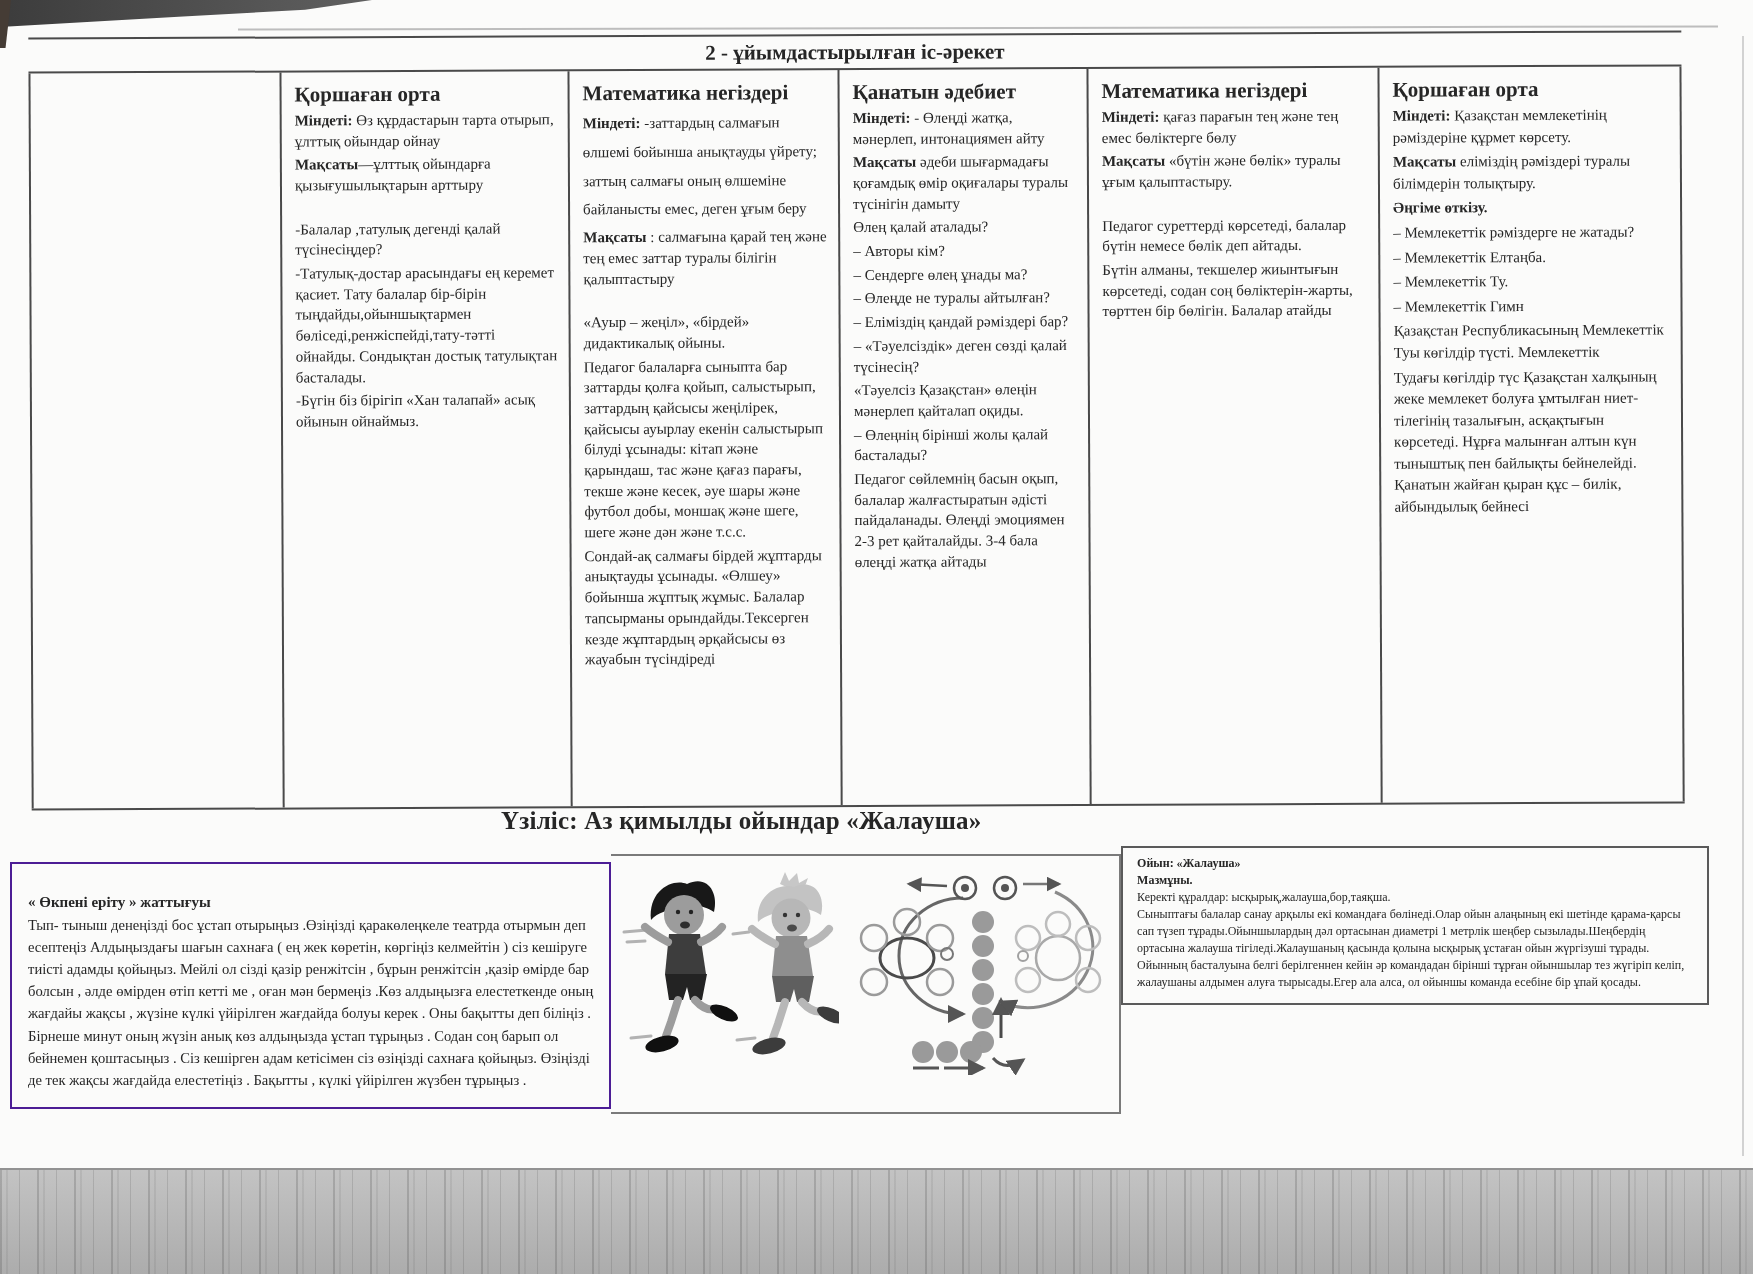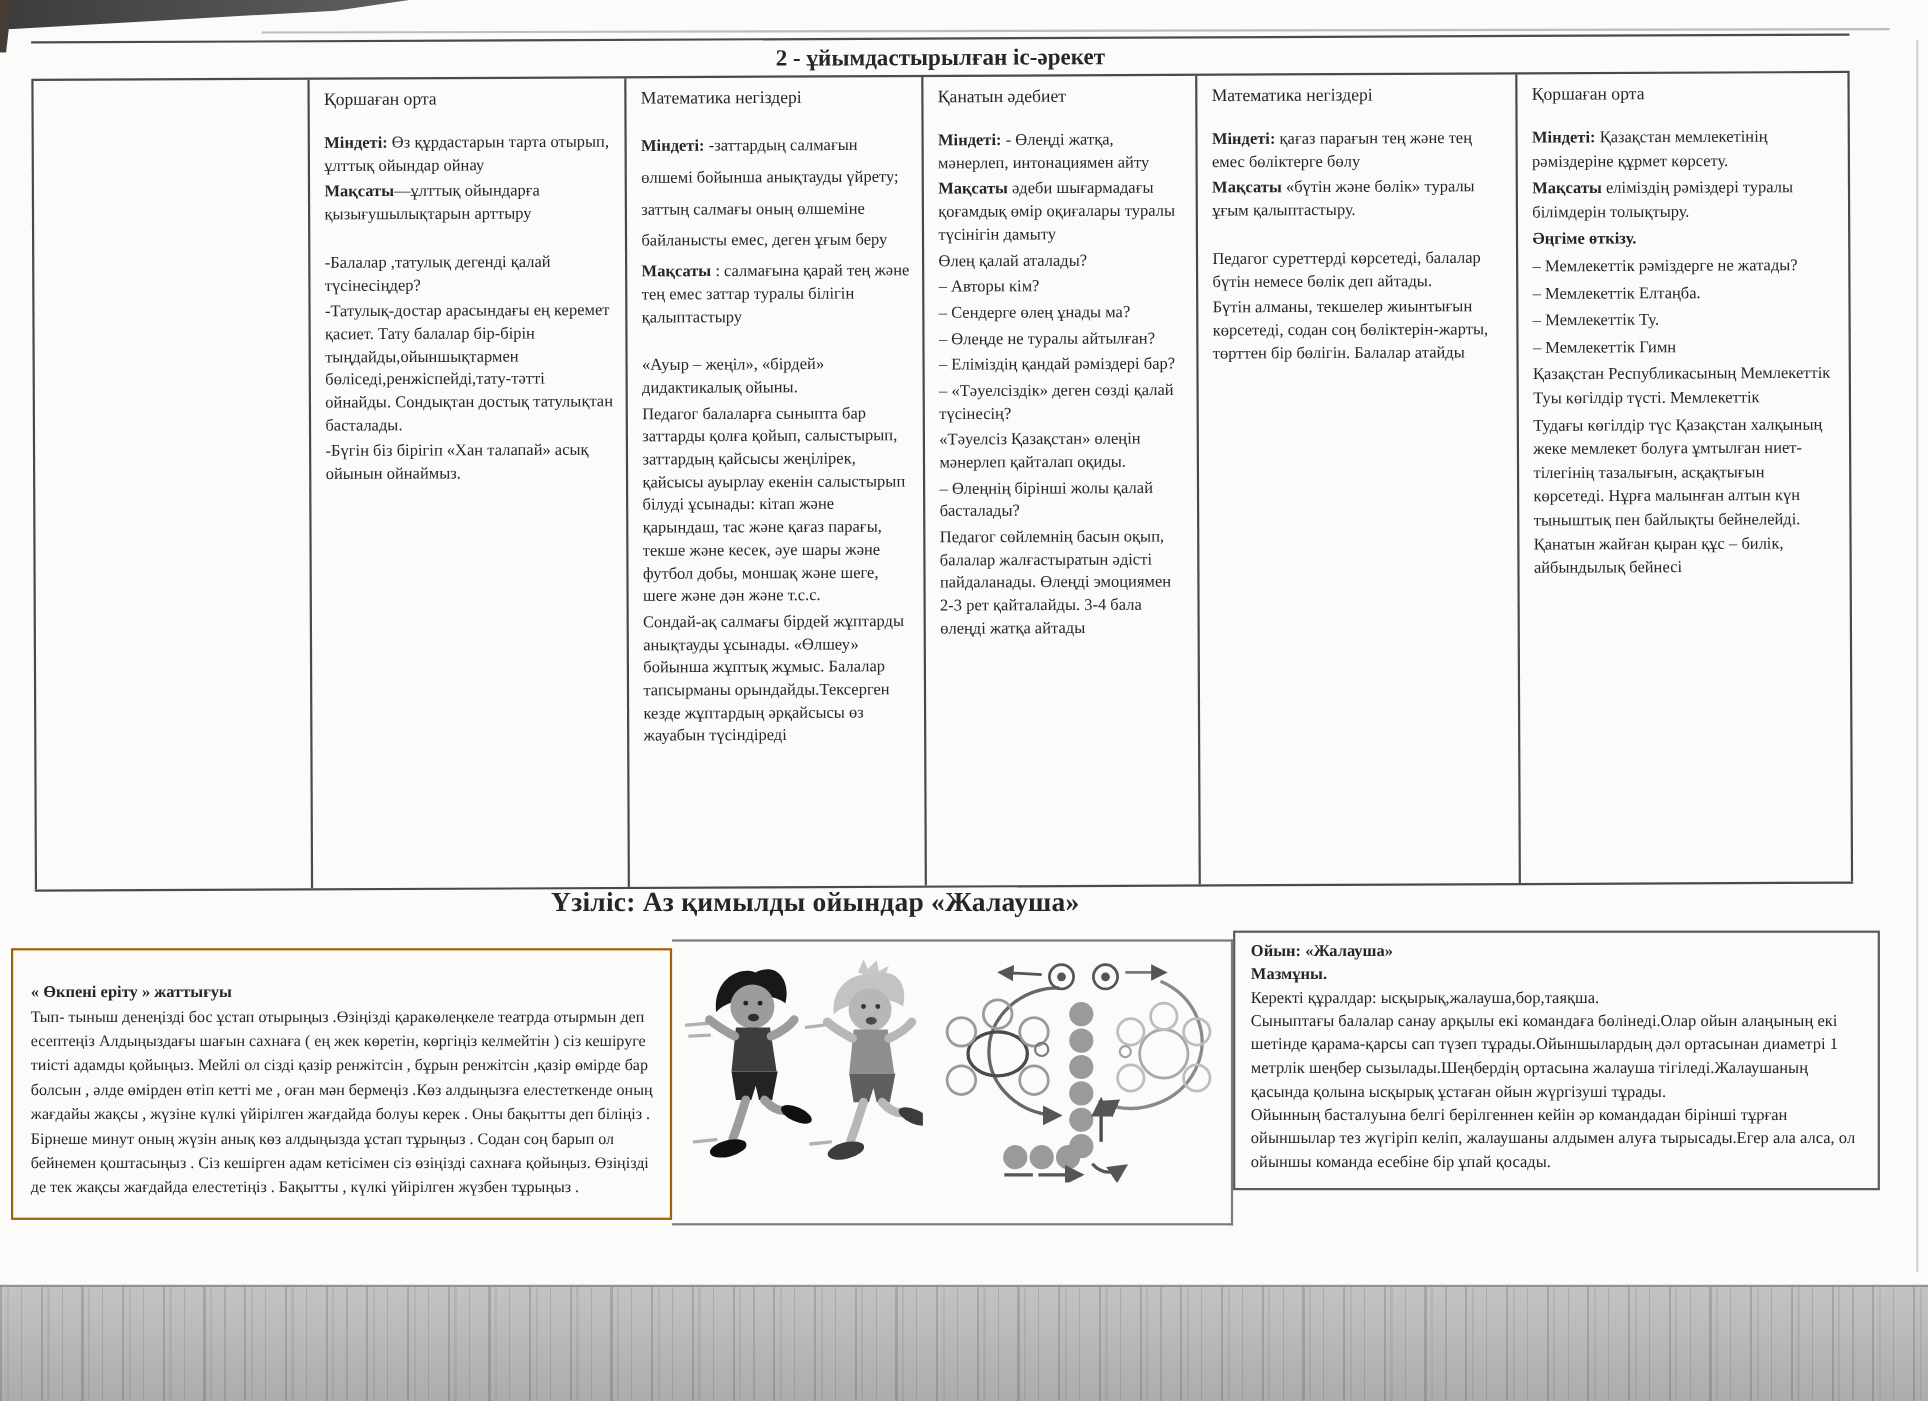--- a/index.html
+++ b/index.html
@@ -29,41 +29,41 @@
 
   
   .table { position:absolute; top:34px; left:30px; width:1653px; transform:rotate(-0.25deg); }
   .t-title { text-align:center; font-weight:bold; font-size:21px; padding:4px 0 3px;
     border-top:2px solid #4a4a4a; border-bottom:2px solid #4a4a4a; }
   .t-grid { display:flex; align-items:stretch; min-height:737px; border-bottom:2px solid #4a4a4a; }
   .cell { border-right:2px solid #4a4a4a; padding:8px 10px 10px 13px; font-size:15px; line-height:1.38; }
   .cell.first { border-left:2px solid #4a4a4a; }
   .w-empty{ width:253px; } .w1{ width:288px; } .w2{ width:270px; }
   .w3{ width:249px; } .w4{ width:291px; } .w5{ flex:1; }
-  .col-header { font-weight:normal; font-size:16px; margin-bottom:18px; }
+  .col-header { font-weight:bold; font-size:21px; margin-bottom:1px; }
   .col-body p { margin:0 0 3px 0; }
   .col-body p.sp { line-height:1.92; }
   .col-body p.gap { height:17px; }
   .w5 .col-body p { line-height:1.44; }
 
   
   .break-band { position:absolute; top:807px; left:12px; width:100%;
     font-weight:bold; font-size:25px; padding-left:489px; letter-spacing:.2px; }
 
   
   .bottom { position:absolute; top:846px; left:10px; width:1699px; display:flex; align-items:flex-start; }
-  .b-left { margin-top:16px; width:642px; border:2px solid #a16207;
+  .b-left { margin-top:16px; width:642px; border:2px solid #4c1d95;
     padding:27px 13px 16px 16px; font-size:14.6px; line-height:1.52; }
   .b-left p { margin:0; }
   .b-left p b { font-size:15px; }
   .b-mid { width:522px; height:260px; margin-top:8px;
     border:2px solid #7a7a7a; border-left:none;
     display:flex; align-items:flex-start; gap:4px; padding:14px 4px 0 10px; }
   .b-right { width:628px; border:2px solid #5a5a5a; padding:7px 13px 12px 14px;
-    font-size:15px; line-height:1.42; }
+    font-size:12px; line-height:1.42; }
   .b-right p { margin:0; }
 </style>
 </head>
 <body>
 
 <div class="root">
   <div class="sheet"></div>
   <div class="top-faint-line"></div>
   <div class="corner-blob"></div>
   <div class="corner-edge"></div>

